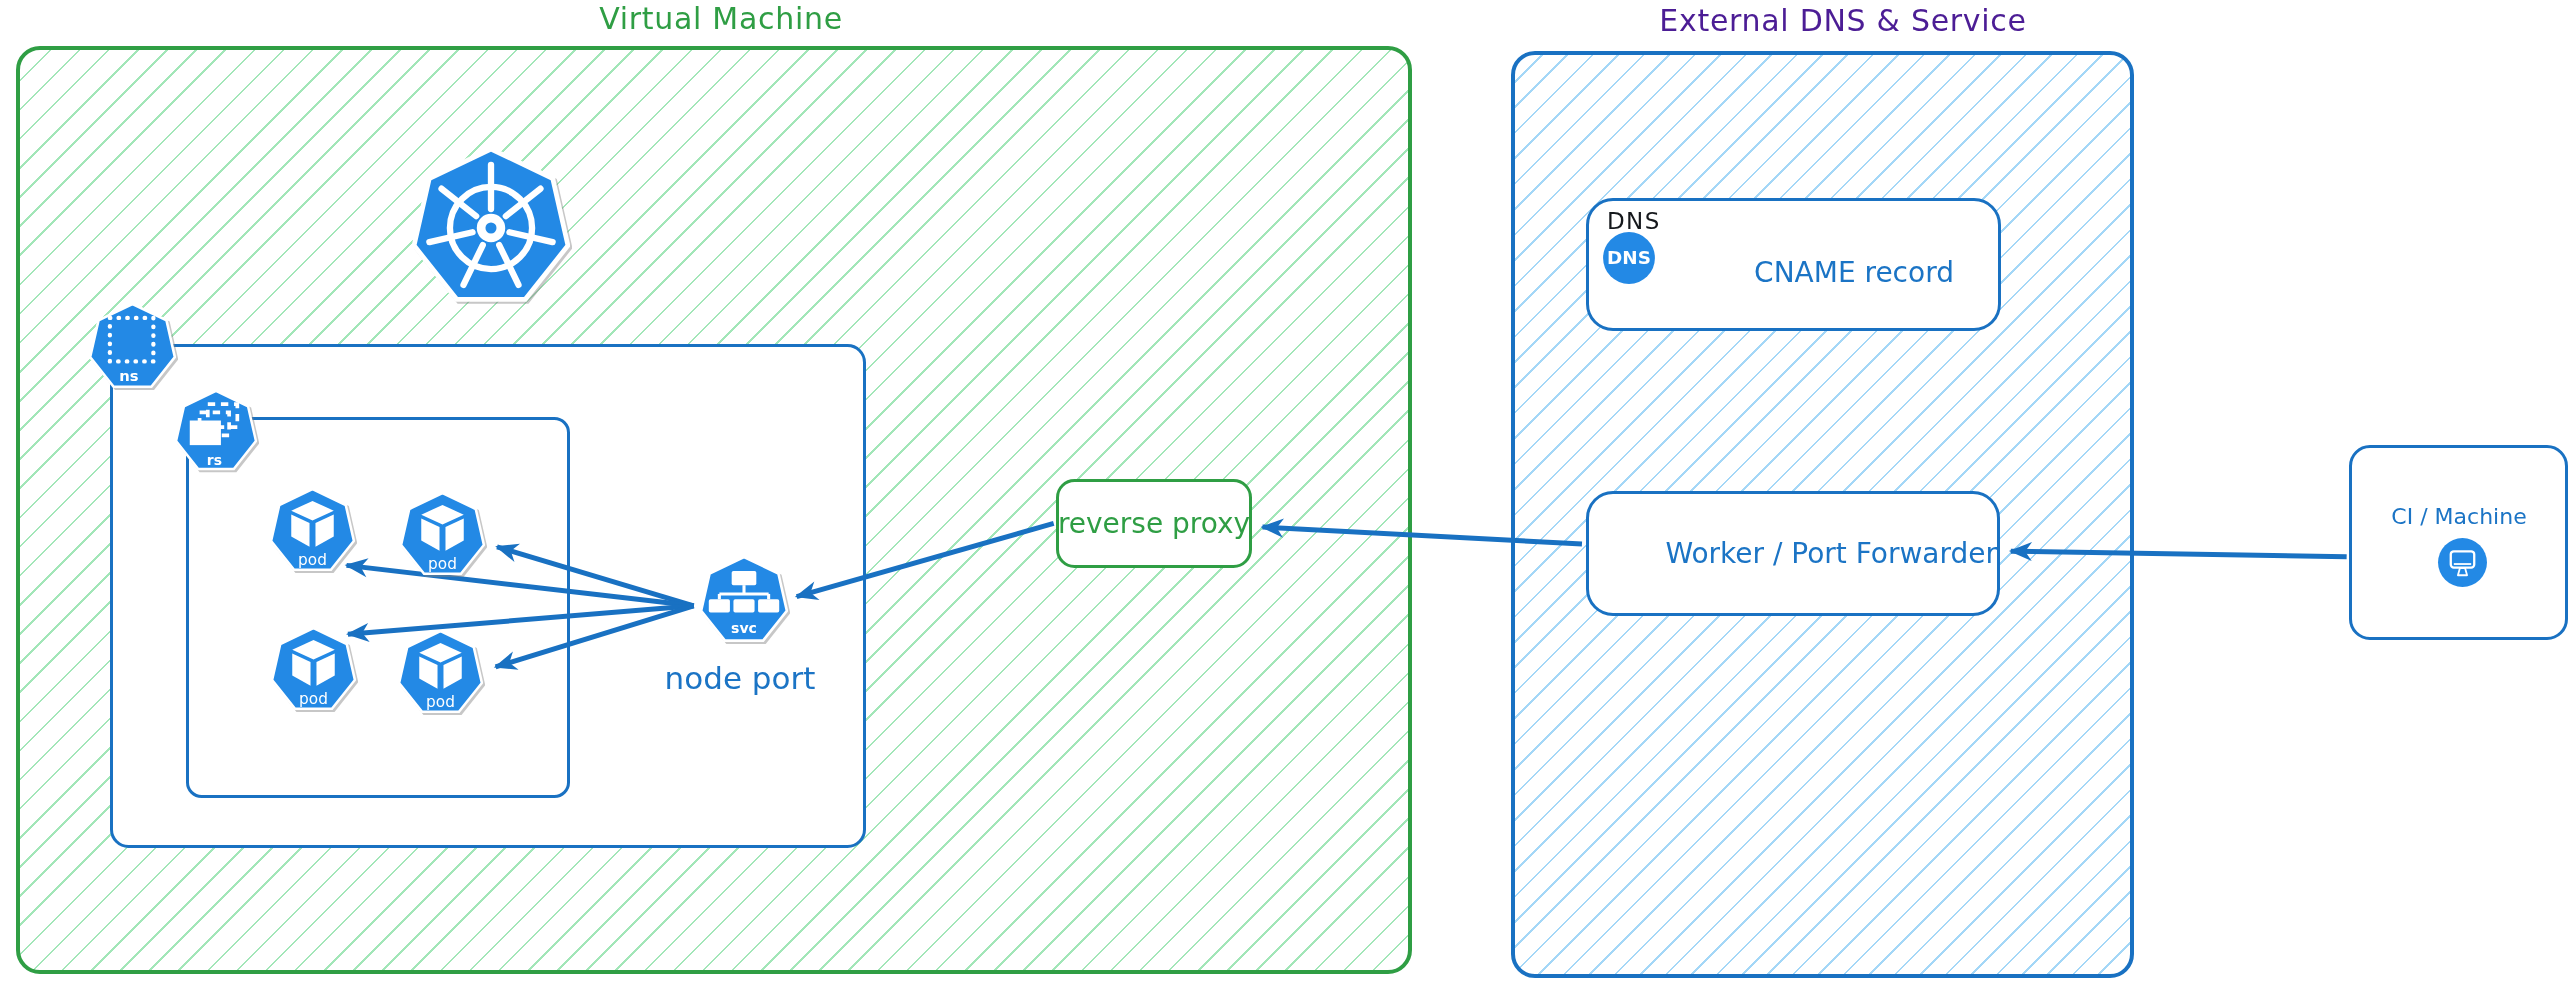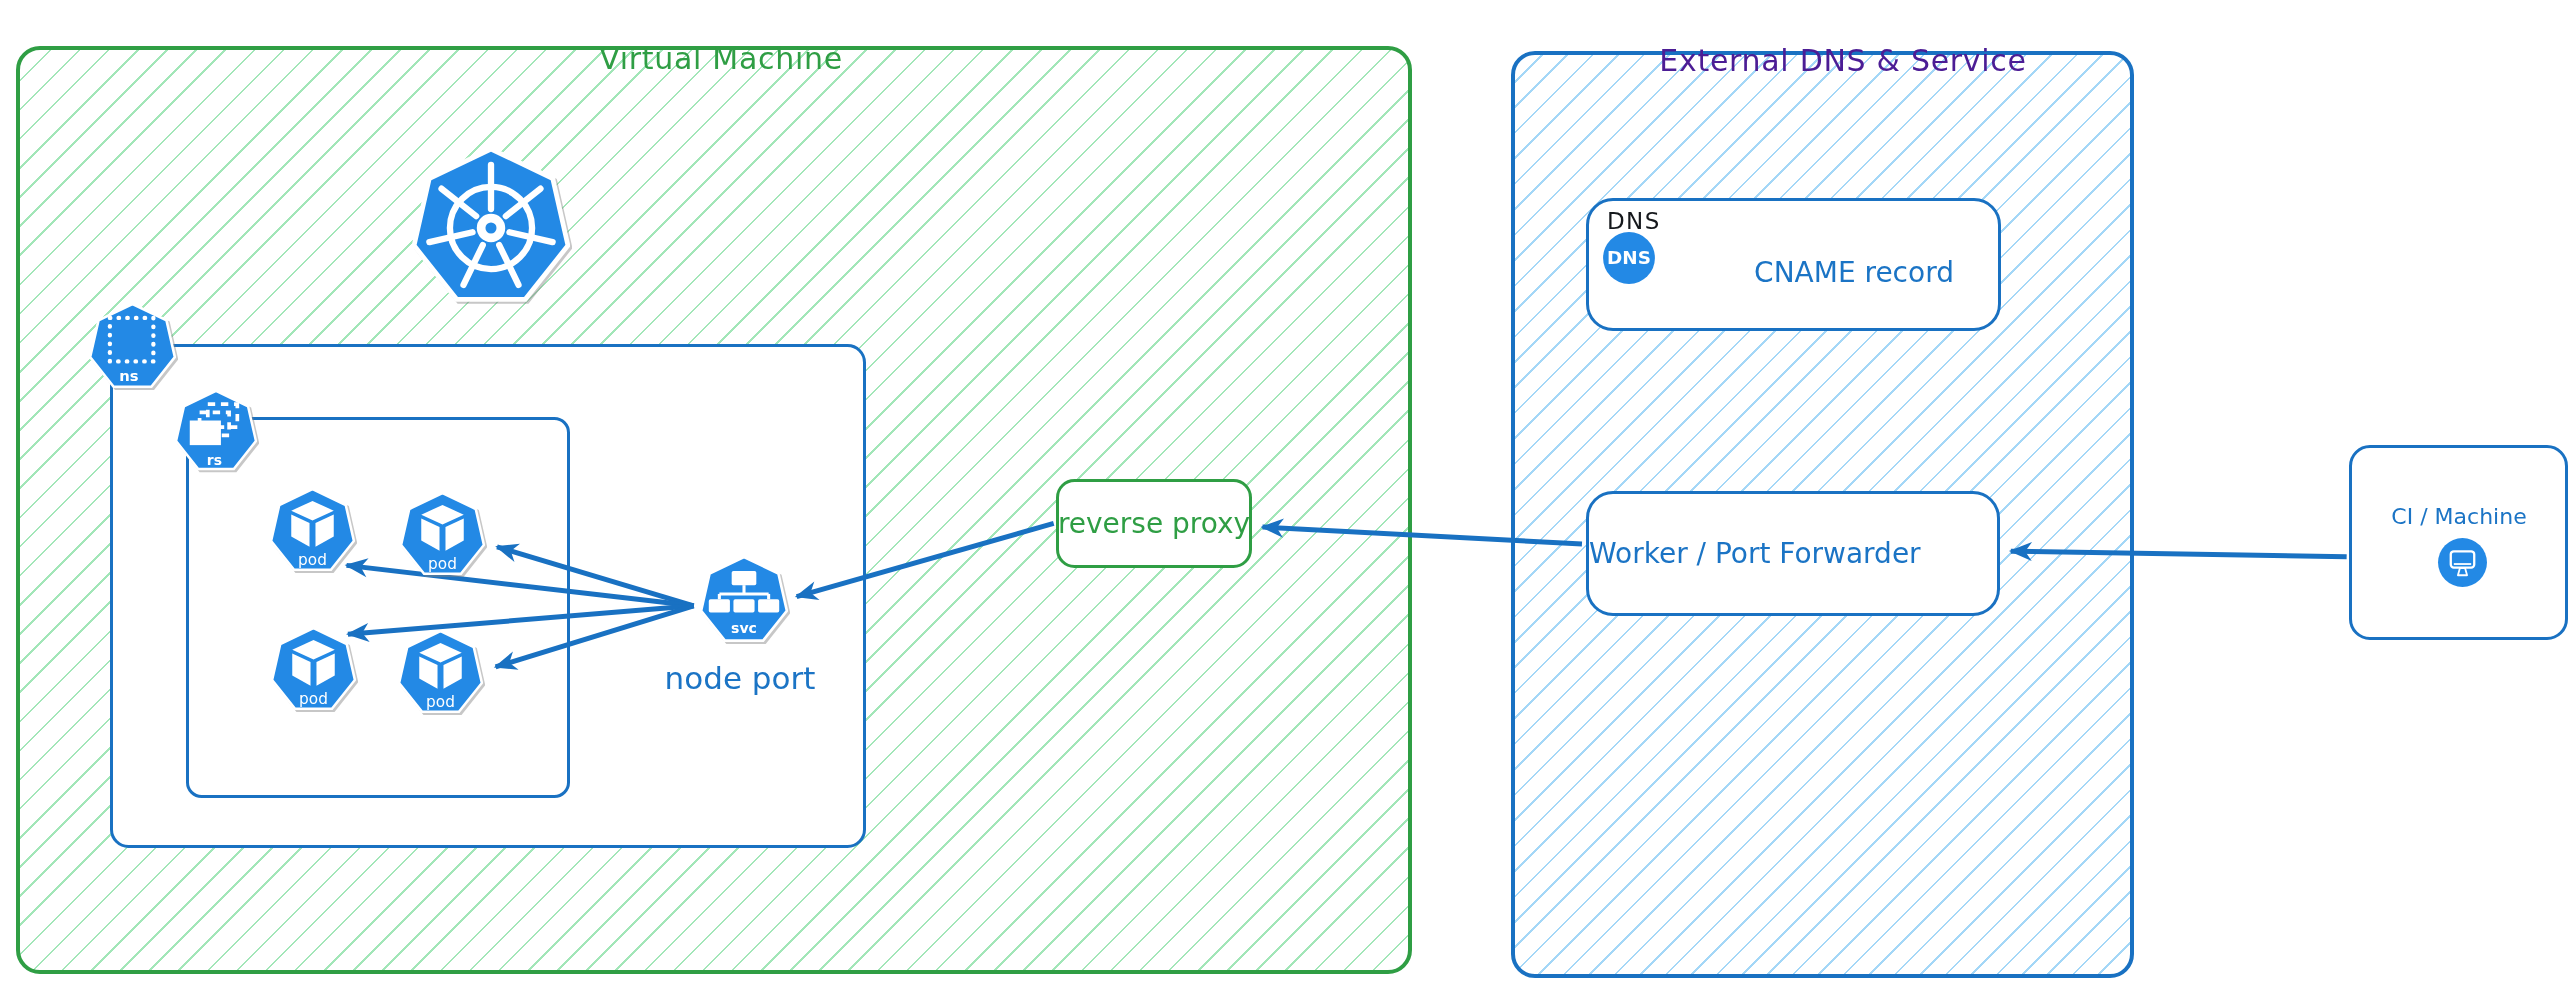--- a/index.html
+++ b/index.html
@@ -28,26 +28,26 @@
     border:3.6px solid #1971c2;border-radius:18.5px;}
   #rs-box{left:186px;top:417px;width:384px;height:381px;
     border:3.6px solid #1971c2;border-radius:15.6px;}
   #reverse-proxy-box{left:1056px;top:479px;width:196px;height:89px;
     border:3.6px solid #2f9e44;border-radius:18.5px;
     display:flex;align-items:center;justify-content:center;}
   #dns-card{left:1586px;top:198px;width:415px;height:133px;
     border:3.6px solid #1971c2;border-radius:27px;}
   #worker-card{left:1586px;top:491px;width:414px;height:125px;
     border:3.6px solid #1971c2;border-radius:27px;
-    display:flex;align-items:center;justify-content:flex-start;}
+    display:flex;align-items:center;justify-content:flex-end;}
   #ci-card{left:2349px;top:445px;width:219px;height:195px;
     border:3.6px solid #1971c2;border-radius:21px;}
   
   .title{position:absolute;transform:translateX(-50%);white-space:nowrap;
-    font-size:30px;letter-spacing:0.7px;margin-top:40px;}
+    font-size:30px;letter-spacing:0.7px;}
   .green-text{color:#2f9e44;}
   .blue-text{color:#4c1d95;}
   #vm-title{left:721px;top:1.4px;}
   #ext-title{left:1843px;top:2.8px;}
   #reverse-proxy-label{font-size:28px;color:#2f9e44;white-space:nowrap;}
   #worker-label{font-size:28px;color:#1b74c5;white-space:nowrap;}
   #cname-label{position:absolute;left:1818px;top:256px;transform:translateX(-50%);
     font-size:28px;color:#1b74c5;white-space:nowrap;margin-left:36px;}
   #dns-tag{position:absolute;left:1607px;top:208px;font-size:23px;color:#15181c;
     letter-spacing:1.4px;}

